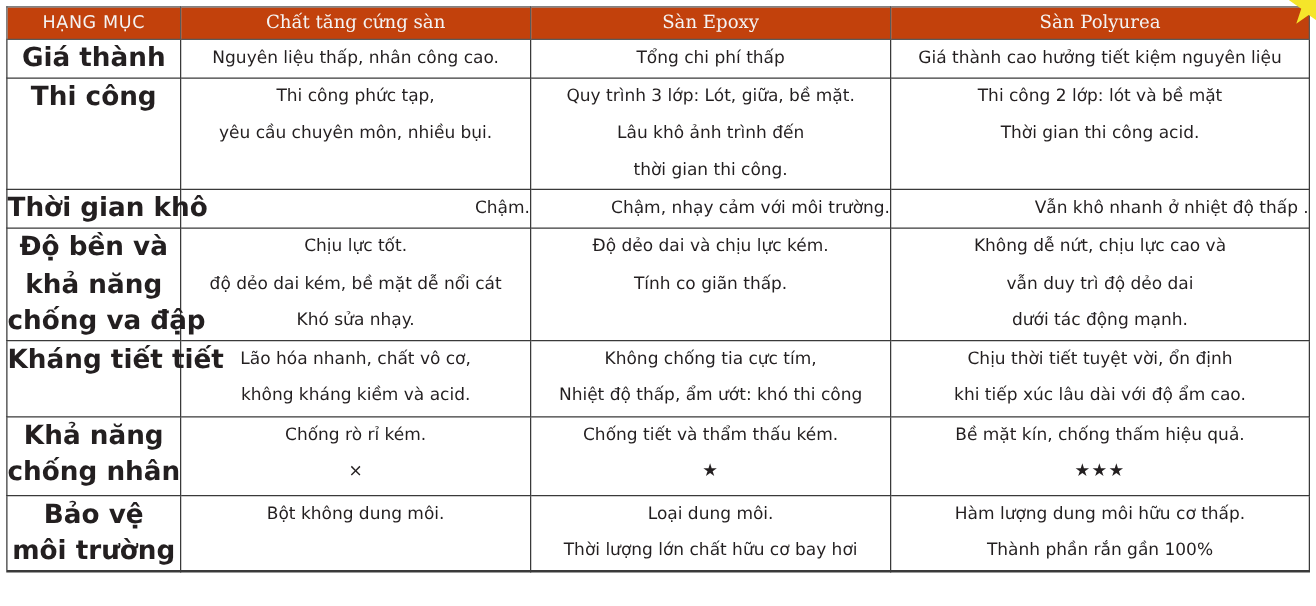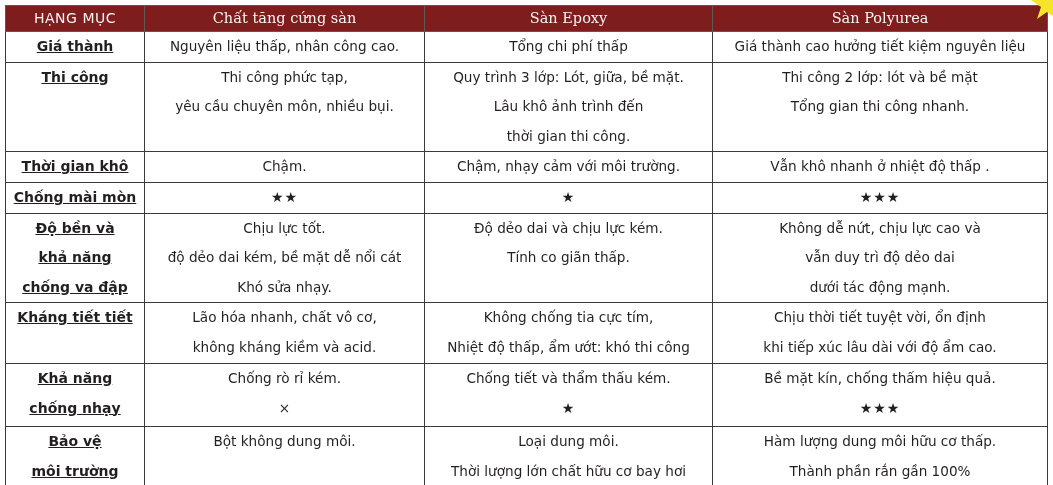--- a/index.html
+++ b/index.html
@@ -1,30 +1,30 @@
 <!DOCTYPE html>
 <html><head>
 <meta charset="utf-8">
 <style>
   html, body { margin: 0; padding: 0; background: #ffffff; }
   body { width: 1053px; height: 485px; position: relative; overflow: hidden; font-family: "DejaVu Sans", "Liberation Sans", sans-serif; color: #231f20; }
   .table-wrap { position: absolute; left: 5px; top: 5px; width: 1042px; }
   table { border-collapse: collapse; table-layout: fixed; width: 1042px; }
   col.c0 { width: 139px; } col.c1 { width: 280px; } col.c2 { width: 288px; } col.c3 { width: 335px; }
   th, td { border: 1px solid #3a3a3a; padding: 0; text-align: center; vertical-align: top; }
-  thead th { background: #7f1d1d; color: #f4f4f4; height: 25px; font-family: "DejaVu Serif", "Liberation Serif", serif; font-weight: normal; font-size: 14.5px; line-height: 25px; border-color: #5a5a5a; }
+  thead th { background: #c2410c; color: #f4f4f4; height: 25px; font-family: "DejaVu Serif", "Liberation Serif", serif; font-weight: normal; font-size: 14.5px; line-height: 25px; border-color: #5a5a5a; }
   thead th.hd0 { font-family: "DejaVu Sans", "Liberation Sans", sans-serif; font-size: 14px; letter-spacing: 0.5px; }
   tbody td { font-size: 13.6px; line-height: 29.5px; }
-  tbody td.label { font-weight: bold; font-size: 14px; text-decoration: underline; }
+  tbody td.label { font-weight: bold; font-size: 21px; }
   tbody tr.hline td { border-top-color: #9a9a9a; }
   .line { display: block; white-space: nowrap; }
   .stars { letter-spacing: 1px; font-size: 14px; }
   tr.r0 td { height: 29px; }
   tr.r1 td { height: 86px; }
-  tr.r2 td { height: 30px; }
+  tr.r2 td { height: 30px; text-align: right; }
   tr.r3 td { height: 28px; }
   tr.r4 td { height: 87px; }
   tr.r5 td { height: 60px; }
   tr.r6 td { height: 62px; }
   tr.r7 td { height: 58px; }
   table { border-bottom: 2px solid #3a3a3a; }
   .corner-star { position: absolute; right: -8px; top: -10px; width: 34px; height: 34px; }
 </style>
 </head>
 <body>
@@ -70,53 +70,39 @@
           <span class="line">Thi công phức tạp,</span>
           <span class="line">yêu cầu chuyên môn, nhiều bụi.</span>
         </td>
         <td>
           <span class="line">Quy trình 3 lớp: Lót, giữa, bề mặt.</span>
           <span class="line">Lâu khô ảnh trình đến</span>
           <span class="line">thời gian thi công.</span>
         </td>
         <td>
           <span class="line">Thi công 2 lớp: lót và bề mặt</span>
-          <span class="line">Tổng gian thi công nhanh.</span>
+          <span class="line">Thời gian thi công acid.</span>
         </td>
       </tr>
 
       <tr class="r2 hline">
         <td class="label">
           <span class="line">Thời gian khô</span>
         </td>
         <td>
           <span class="line">Chậm.</span>
         </td>
         <td>
           <span class="line">Chậm, nhạy cảm với môi trường.</span>
         </td>
         <td>
           <span class="line">Vẫn khô nhanh ở nhiệt độ thấp .</span>
         </td>
       </tr>
 
-      <tr class="r3">
-        <td class="label">
-          <span class="line">Chống mài mòn</span>
-        </td>
-        <td>
-          <span class="line stars">★★</span>
-        </td>
-        <td>
-          <span class="line stars">★</span>
-        </td>
-        <td>
-          <span class="line stars">★★★</span>
-        </td>
-      </tr>
 
       <tr class="r4">
         <td class="label">
           <span class="line">Độ bền và</span>
           <span class="line">khả năng</span>
           <span class="line">chống va đập</span>
         </td>
         <td>
           <span class="line">Chịu lực tốt.</span>
           <span class="line">độ dẻo dai kém, bề mặt dễ  nổi cát</span>
@@ -147,21 +133,21 @@
         </td>
         <td>
           <span class="line">Chịu thời tiết tuyệt vời, ổn định</span>
           <span class="line">khi tiếp xúc lâu dài với độ ẩm cao.</span>
         </td>
       </tr>
 
       <tr class="r6">
         <td class="label">
           <span class="line">Khả năng</span>
-          <span class="line">chống nhạy</span>
+          <span class="line">chống nhân</span>
         </td>
         <td>
           <span class="line">Chống rò rỉ kém.</span>
           <span class="line">×</span>
         </td>
         <td>
           <span class="line">Chống tiết và thẩm thấu kém.</span>
           <span class="line stars">★</span>
         </td>
         <td>

